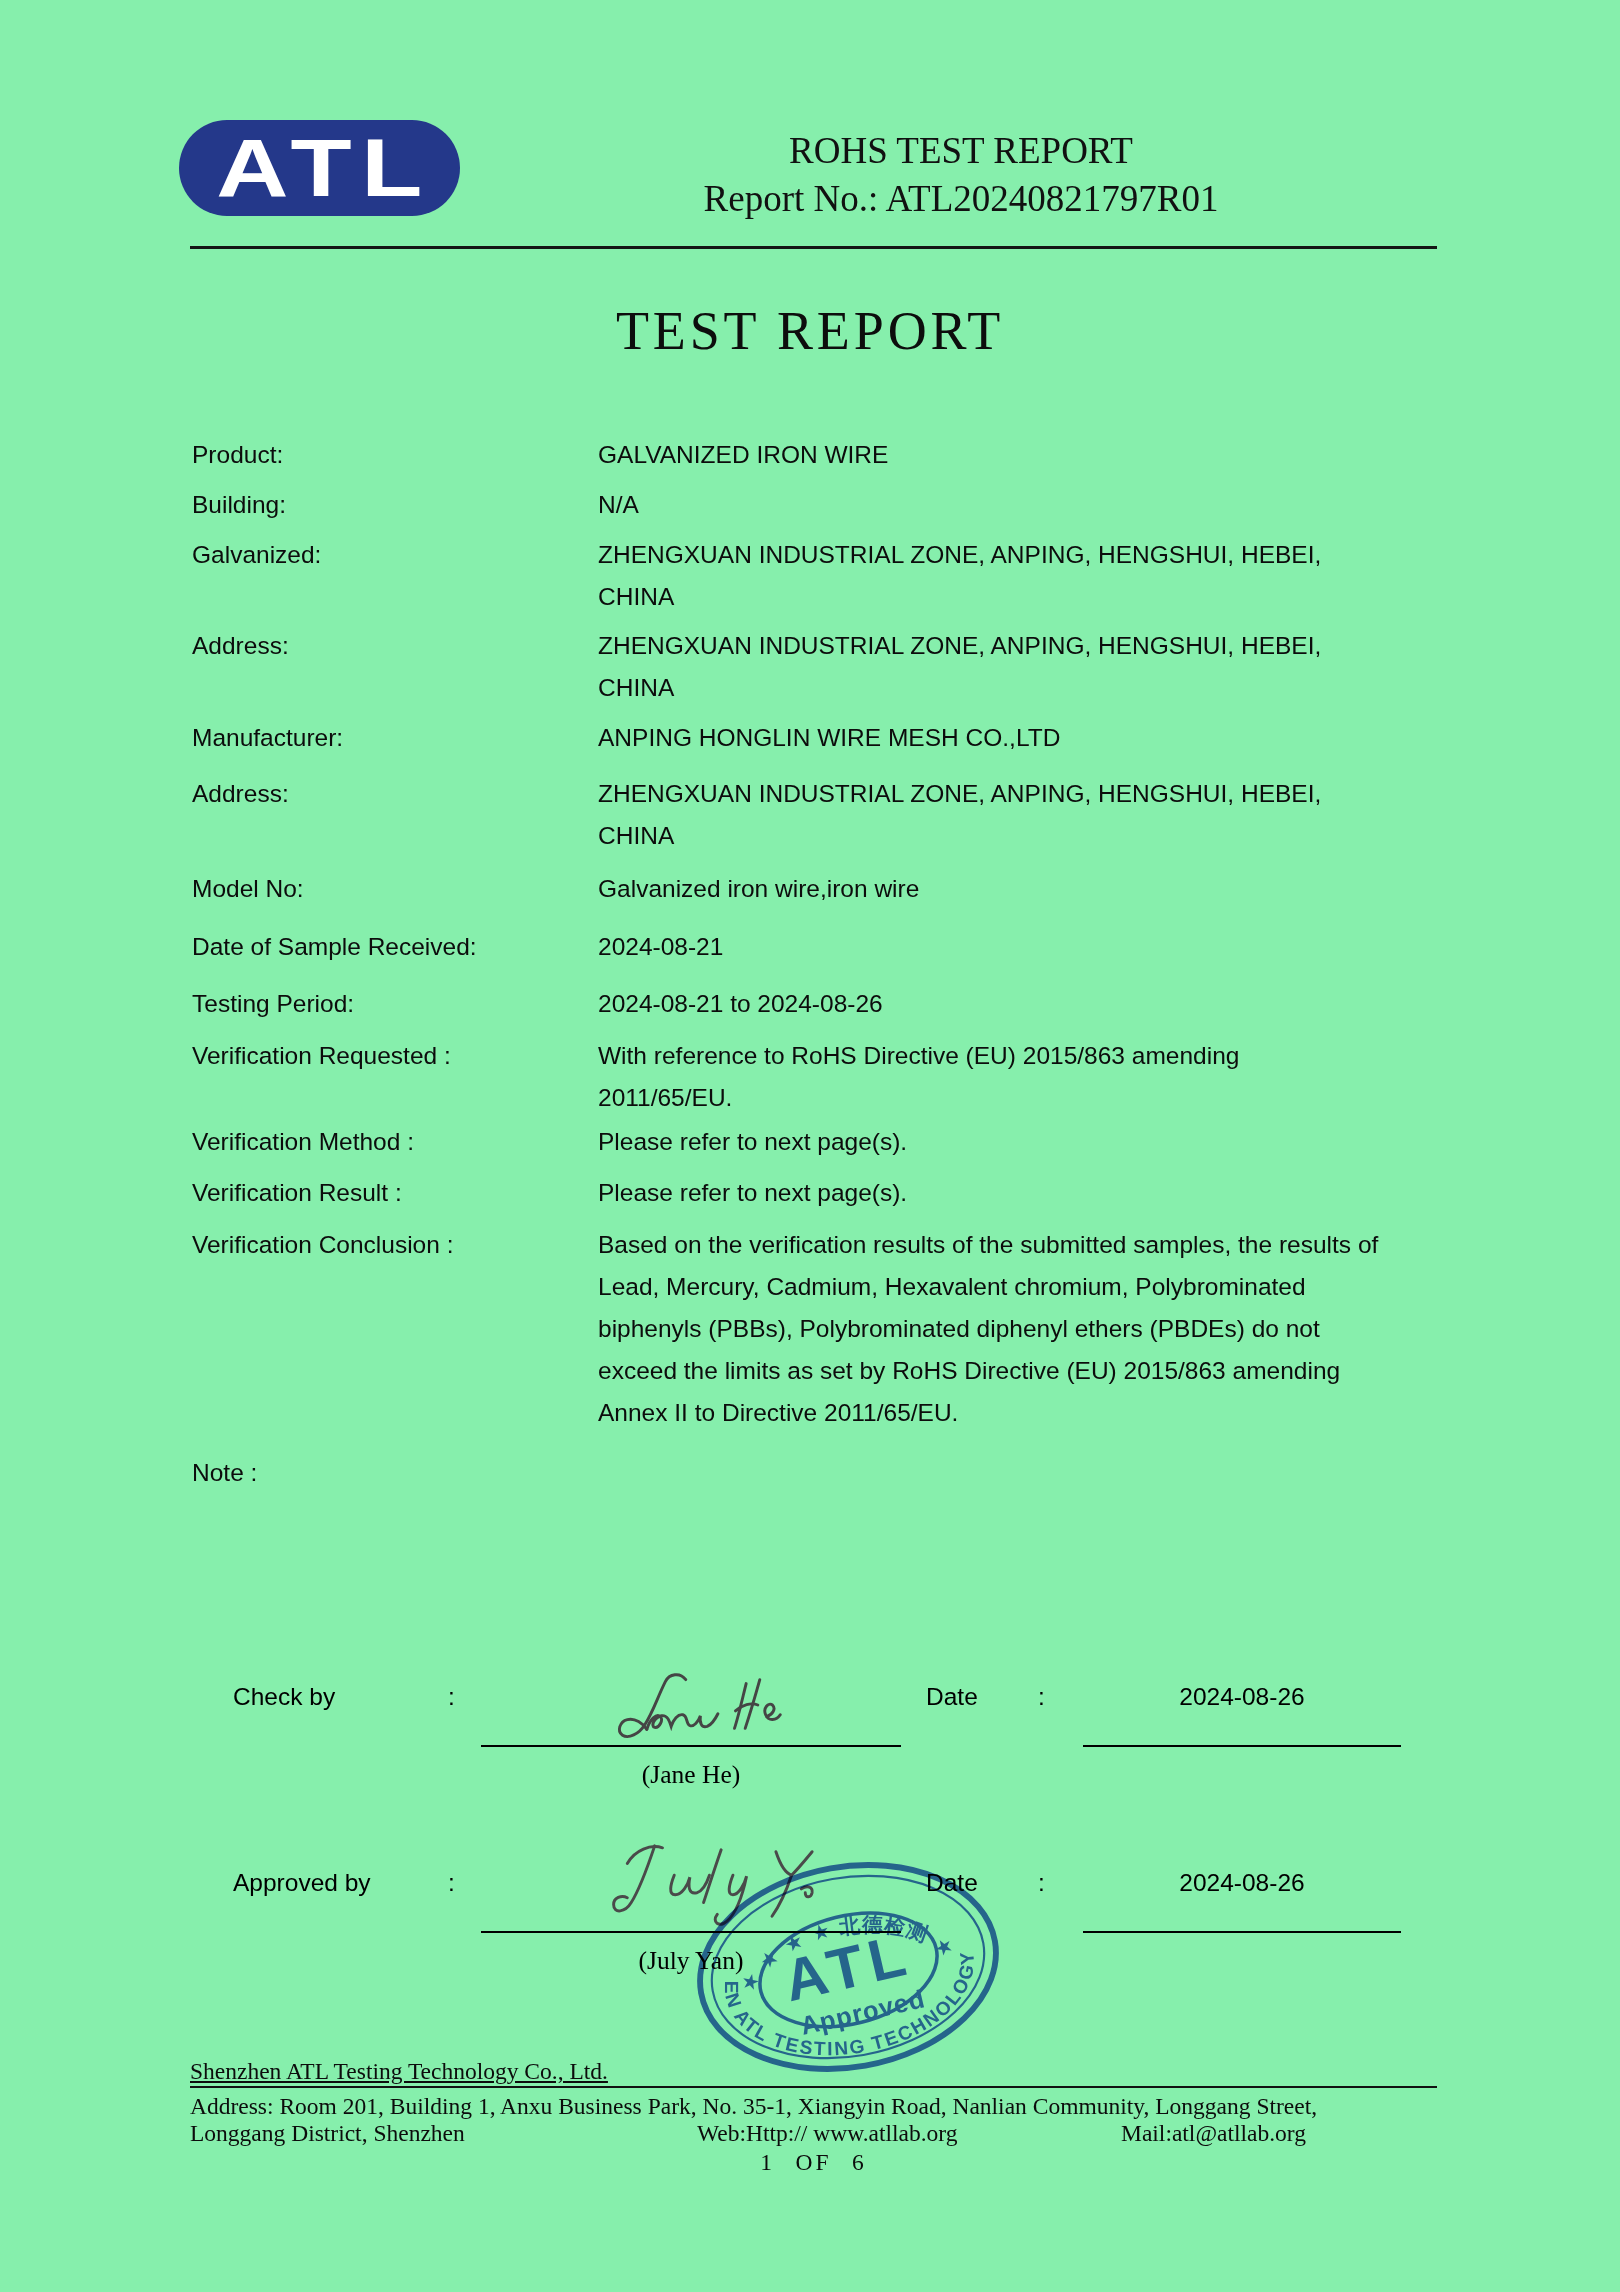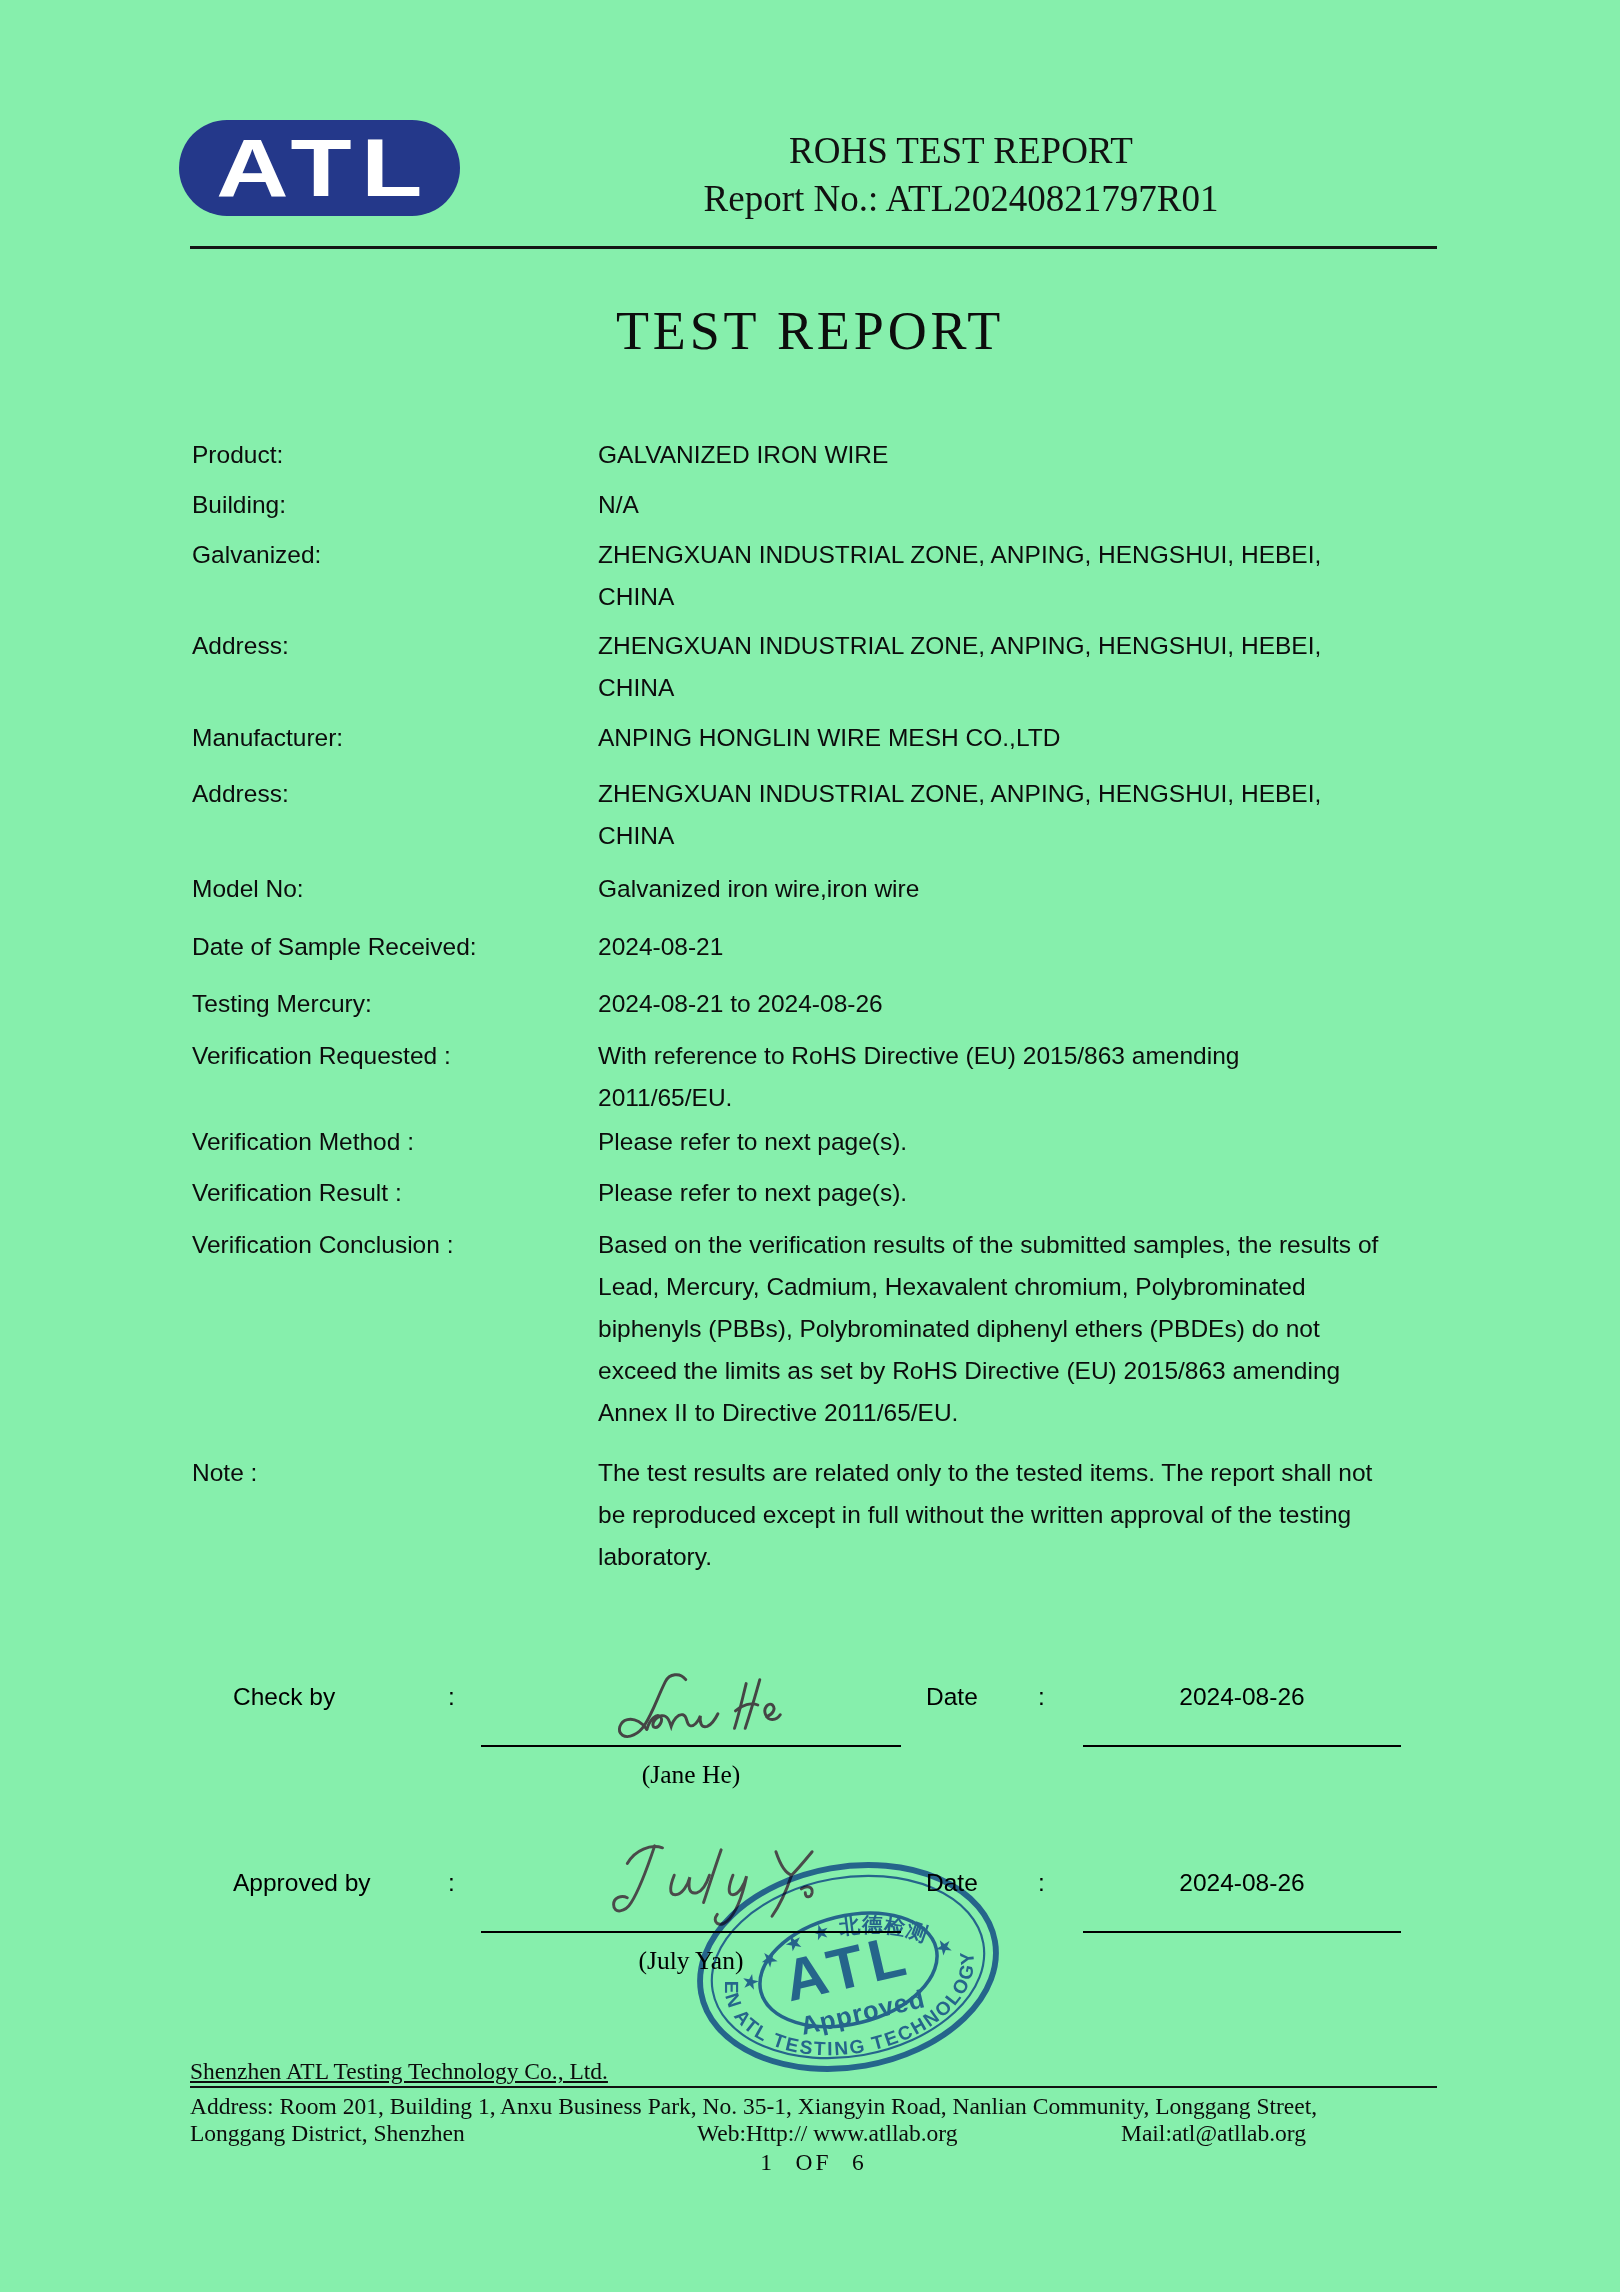--- a/index.html
+++ b/index.html
@@ -124,21 +124,21 @@
     </div>
     <div class="frow">
       <span class="lab">Model No:</span>
       <span class="val">Galvanized iron wire,iron wire</span>
     </div>
     <div class="frow">
       <span class="lab">Date of Sample Received:</span>
       <span class="val">2024-08-21</span>
     </div>
     <div class="frow">
-      <span class="lab">Testing Mercury:</span>
+      <span class="lab">Testing Period:</span>
       <span class="val">2024-08-21 to 2024-08-26</span>
     </div>
     <div class="frow">
       <span class="lab">Verification Requested :</span>
       <span class="val">With reference to RoHS Directive (EU) 2015/863 amending
 2011/65/EU.</span>
     </div>
     <div class="frow">
       <span class="lab">Verification Method :</span>
       <span class="val">Please refer to next page(s).</span>
@@ -150,23 +150,20 @@
     <div class="frow">
       <span class="lab">Verification Conclusion :</span>
       <span class="val">Based on the verification results of the submitted samples, the results of
 Lead, Mercury, Cadmium, Hexavalent chromium, Polybrominated
 biphenyls (PBBs), Polybrominated diphenyl ethers (PBDEs) do not
 exceed the limits as set by RoHS Directive (EU) 2015/863 amending
 Annex II to Directive 2011/65/EU.</span>
     </div>
     <div class="frow">
       <span class="lab">Note :</span>
-      <span class="val">The test results are related only to the tested items. The report shall not
-be reproduced except in full without the written approval of the testing
-laboratory.</span>
     </div>
   </div>
 
   <div class="sig-row" id="check-row">
     <span class="sig-label">Check by</span>
     <span class="sig-colon">:</span>
     <div class="sig-line">
       <svg class="sig-svg" width="225" height="74" viewBox="0 0 230 76" fill="none">
         <g stroke="#454545" stroke-width="3" stroke-linecap="round" fill="none">
           <path d="M104,12 C98,4 87,6 83,14 C75,30 70,46 62,58 C56,68 45,73 39,69 C33,65 36,55 44,53 C52,51 60,57 64,63"></path>

